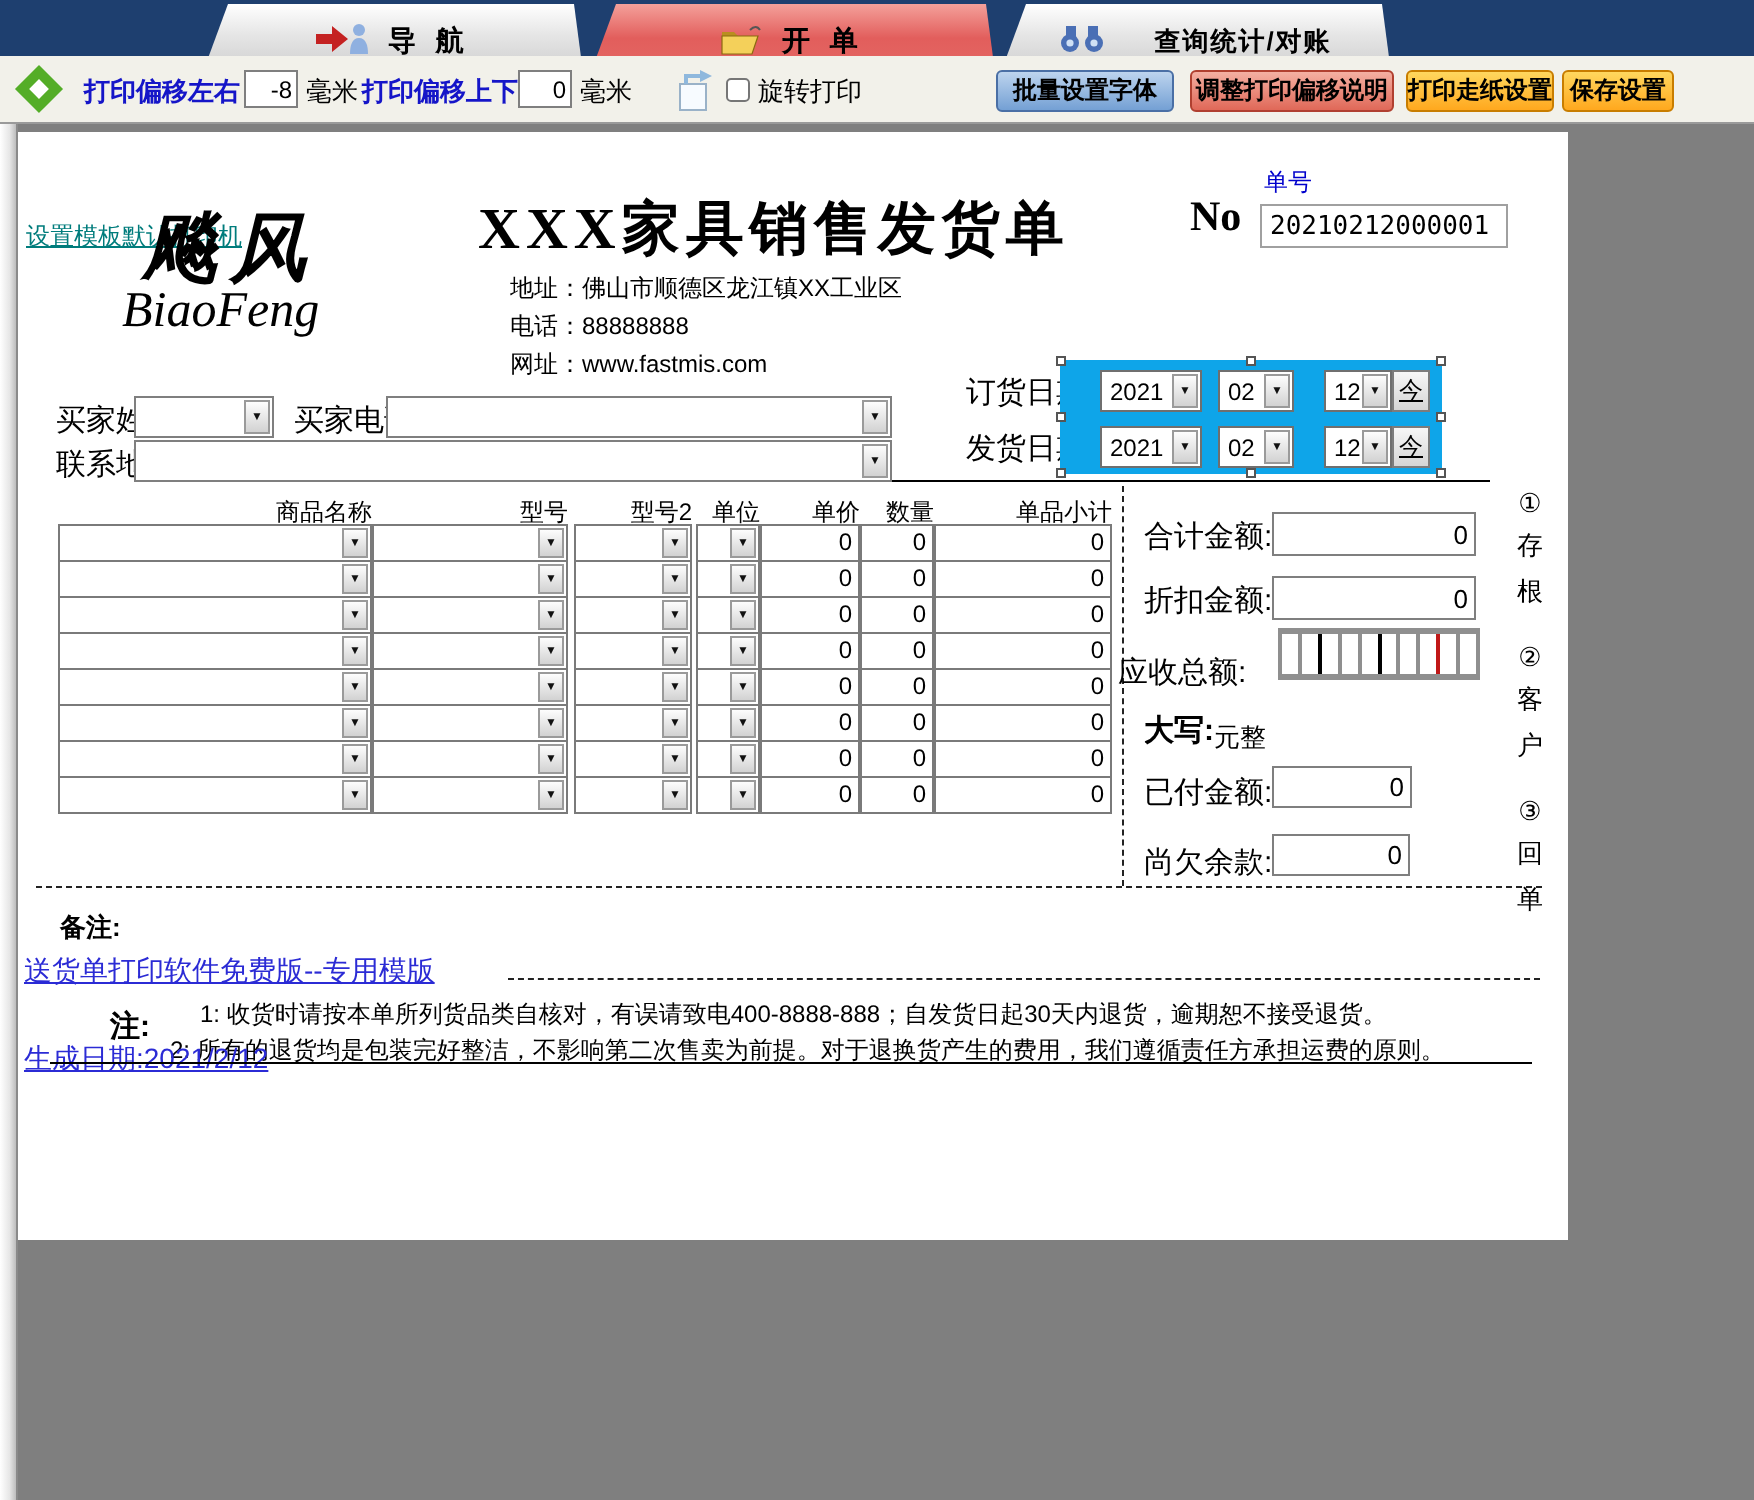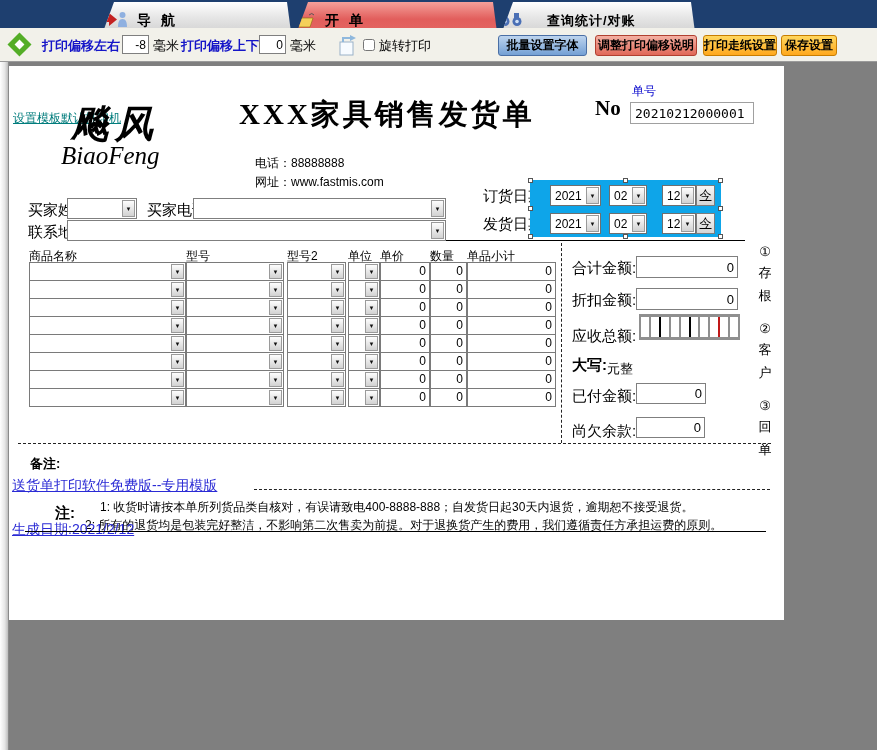--- a/index.html
+++ b/index.html
@@ -1,21 +1,21 @@
 <!DOCTYPE html>
 <html><head>
 <meta charset="utf-8">
 <style>
   * { margin:0; padding:0; box-sizing:border-box; }
   body { font-family:"Liberation Sans",sans-serif; }
   #screen { position:relative; width:877px; height:750px; background:#7f7f7f; overflow:hidden; }
 
   
   #tab-bar { position:absolute; left:0; top:0; width:877px; height:28px; background:#1e3f6f; }
-  .tab { position:absolute; top:2px; height:38px; display:flex; align-items:center; gap:9px;
+  .tab { position:absolute; top:2px; height:38px; display:flex; align-items:center; justify-content:center; gap:9px;
          font-weight:bold; font-size:14px; letter-spacing:3px; color:#000; cursor:pointer;
          clip-path:polygon(14px 0, calc(100% - 5px) 0, 100% 100%, 0 100%);
          background:linear-gradient(#ffffff,#e6e6e6 40%,#c9c9c9); }
   .tab.active { background:linear-gradient(#f4a09a 0%, #e25e5c 45%, #e46a66 100%); }
   .tab .tlabel { white-space:nowrap; }
   .tab3 { font-size:13px; letter-spacing:1px; }
 
   
   #toolbar { position:absolute; left:0; top:28px; width:877px; height:34px; background:#f2f1ea; border-bottom:1px solid #9a9a9a; }
   .tb-label { position:absolute; font-size:13px; font-weight:bold; color:#1515c8; top:9px; white-space:nowrap; }
@@ -57,21 +57,21 @@
   .today-btn { position:absolute; width:19px; height:21px; background:linear-gradient(#f7f7f7,#d5d5d5); border:1px solid #7c7c7c;
                font-size:12px; text-decoration:underline; display:flex; align-items:center; justify-content:center; cursor:pointer; }
   .handle { position:absolute; width:5px; height:5px; background:#fff; border:1px solid #555; }
 
   .hline { position:absolute; height:1px; background:#000; }
   .dashed-h { position:absolute; height:0; border-top:1px dashed #222; }
   .dashed-v { position:absolute; width:0; border-left:1px dashed #222; }
 
   
   #grid-header { position:absolute; left:20px; top:182px; display:flex; font-size:12px; color:#000; }
-  #grid-header span { text-align:left; }
+  #grid-header span { text-align:right; }
   #items-grid { position:absolute; left:20px; top:196px; }
   .g-row { display:flex; height:19px; margin-top:-1px; }
   .g-row:first-child { margin-top:0; }
   .gcell { border:1px solid #7a7a7a; background:#fff; position:relative; height:19px; }
   .gnum  { font-size:12px; text-align:right; padding-right:3px; line-height:17px; }
   .w1{width:157px;} .w2{width:98px;} .w3{width:59px;margin-left:3px;} .w4{width:32px;margin-left:2px;}
   .w5{width:50px;} .w6{width:37px;} .w7{width:89px;}
   #grid-header .w3 { margin-left:3px; } #grid-header .w4 { margin-left:2px; }
 
   
@@ -164,20 +164,21 @@
     <a class="teal-link" style="left:4px;top:44px;">设置模板默认打印机</a>
 
     <div id="logo-cn">飚风</div>
     <div id="logo-en">BiaoFeng</div>
 
     <div id="doc-title">XXX家具销售发货单</div>
     <div id="no-text">No</div>
     <div id="order-no-label">单号</div>
     <input id="order-no-input" value="20210212000001" style="">
 
+    <div class="addr-line" style="top:70px;">地址：佛山市顺德区龙江镇XX工业区</div>
     <div class="addr-line" style="top:89px;">电话：88888888</div>
     <div class="addr-line" style="top:108px;">网址：www.fastmis.com</div>
 
     <div class="form-label" style="left:474px;top:121px;">订货日期</div>
     <div class="form-label" style="left:474px;top:149px;">发货日期</div>
 
     <div id="date-panel">
 
       <div class="dcombo" style="left:20px;top:5px;width:51px;">
           <span>2021</span>
@@ -378,21 +379,21 @@
         <div class="gcell gnum w7">0</div>
       </div>
       </div>
 
     <div class="dashed-v" style="left:552px;top:177px;height:200px;"></div>
 
     <div class="form-label" style="left:563px;top:193px;">合计金额:</div>
     <input class="tot-input" style="left: 627px; top: 190px; width: 102px; height: 22px;" value="0">
     <div class="form-label" style="left:563px;top:225px;">折扣金额:</div>
     <input class="tot-input" style="left: 627px; top: 222px; width: 102px; height: 22px;" value="0">
-    <div class="form-label" style="left:563px;top:261px;">应收总额:</div>
+    <div class="form-label" style="left:550px;top:261px;">应收总额:</div>
     <div id="money-grid">
         <i class="mcell"></i>
         <i class="msep "></i>
         <i class="mcell"></i>
         <i class="msep black"></i>
         <i class="mcell"></i>
         <i class="msep "></i>
         <i class="mcell"></i>
         <i class="msep "></i>
         <i class="mcell"></i>

